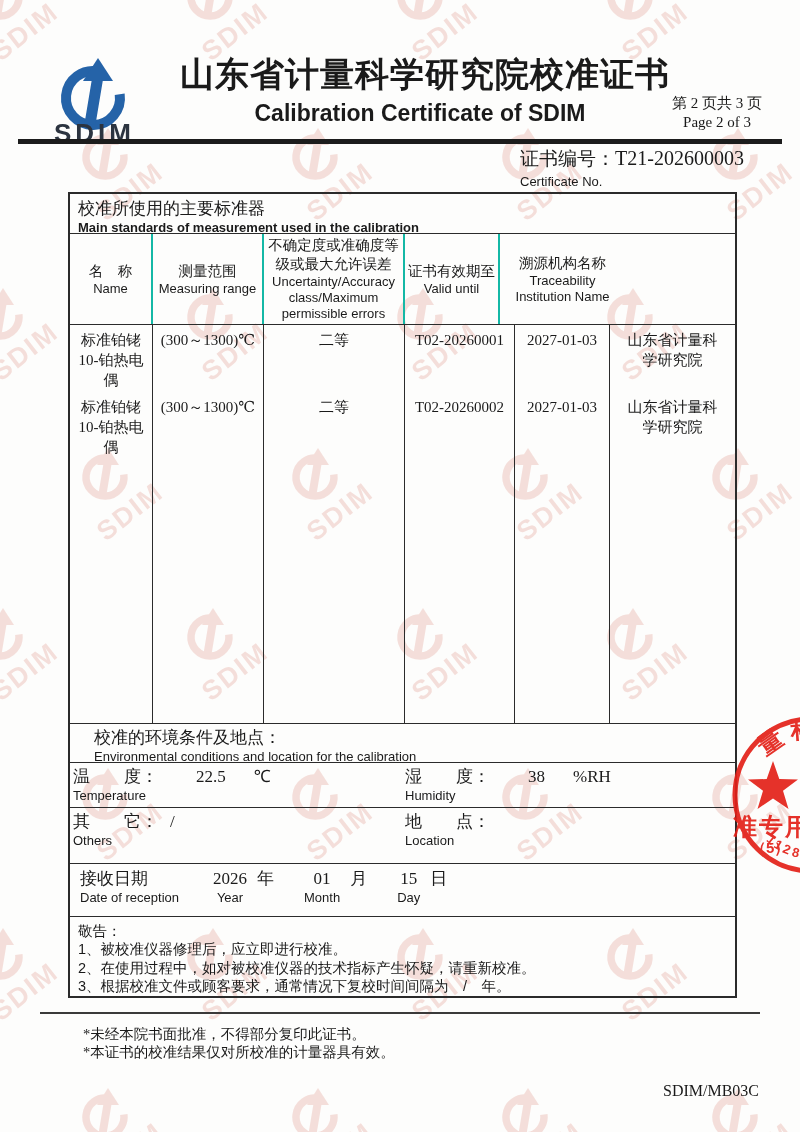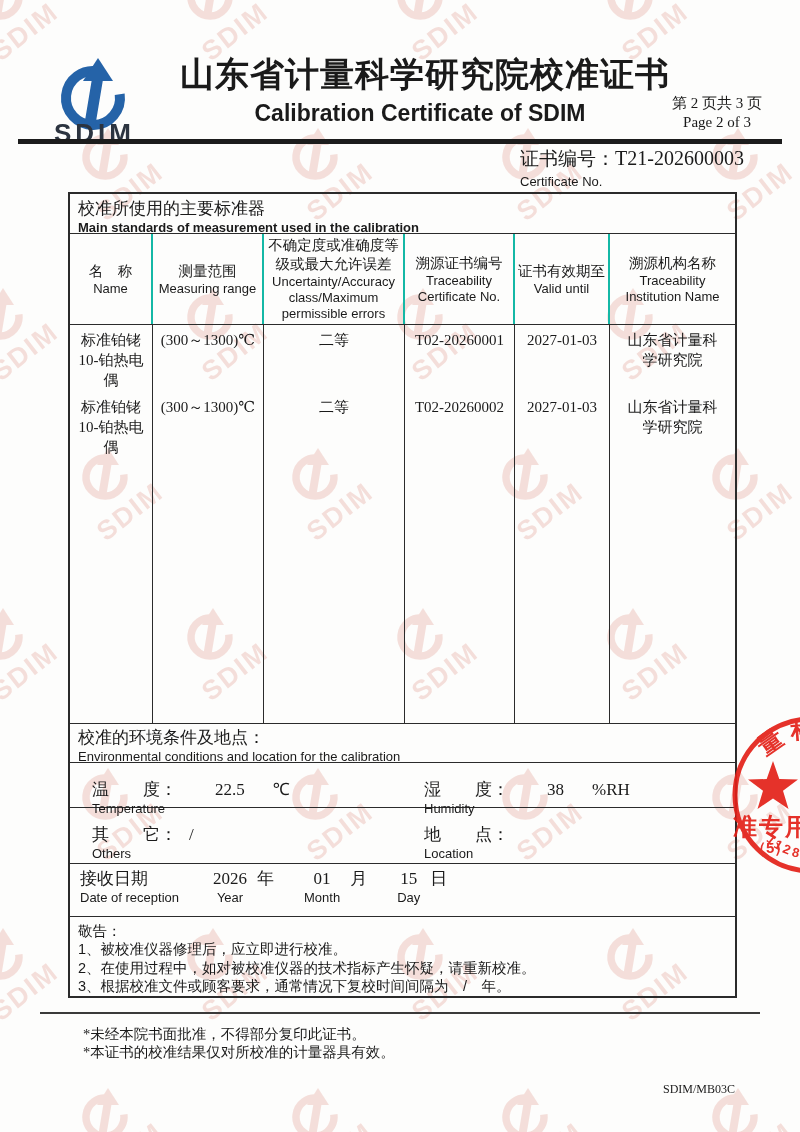--- a/index.html
+++ b/index.html
@@ -50,27 +50,27 @@
   .head-cell .en { font-family: "Liberation Sans", sans-serif; font-size: 13px; line-height: 16px; }
   .body-row { height: 403px; display: flex; }
   .body-col { border-right: 1px solid #2b2b2b; padding-top: 5px; text-align: center; }
   .body-col:last-child { border-right: none; }
   .entry { min-height: 67px; font-size: 15px; line-height: 20px; padding: 0 3px; }
   .col-w1 { flex: 0 0 83px; }  .col-w2 { flex: 0 0 111px; }
   .col-w3 { flex: 0 0 141px; } .col-w4 { flex: 0 0 110px; }
   .col-w5 { flex: 0 0 95px; }  .col-w6 { flex: 0 0 125px; }
   .col-w6 .entry { padding: 0 11px; }
   
-  .env-title { height: 39px; padding: 2px 8px 0 8px; }
+  .env-title { height: 39px; padding: 2px 8px 0 24px; }
   .env-title .zh { font-family: "Liberation Sans", sans-serif; font-size: 17px; font-weight: 500; }
   .env-title .en { font-family: "Liberation Sans", sans-serif; font-size: 13px; }
   .env-row { position: relative; }
   .temp-row { height: 45px; }
   .others-row { height: 57px; }
-  .half { position: absolute; left: 0; top: 16px; padding-left: 22px; }
+  .half { position: absolute; left: 0; top: 3px; padding-left: 3px; }
   .half.right { left: 332px; }
   .zl { font-family: "Liberation Sans", sans-serif; font-size: 17px; line-height: 22px; }
   .el { font-family: "Liberation Sans", sans-serif; font-size: 13px; line-height: 16px; }
   .val { font-family: "Liberation Serif", serif; font-size: 17px; }
   .sp38 { margin-left: 38px; } .sp28 { margin-left: 28px; } .sp12 { margin-left: 12px; }
   .loc-line { display: flex; }
   .loc-val { width: 206px; margin-left: 12px; font-family: "Liberation Serif", serif;
     font-size: 17px; line-height: 21px; text-align: left; }
   
   .recep-row { height: 53px; display: flex; padding: 4px 0 0 10px; }
@@ -79,21 +79,21 @@
   .r-block .bot { font-family: "Liberation Sans", sans-serif; font-size: 13px; line-height: 16px; }
   .r-zh .top { font-family: "Liberation Sans", sans-serif; }
   .r-num { text-align: center; margin: 0 6px 0 26px; }
   .r-unit { font-size: 17px; line-height: 22px; margin: 0 4px; }
   
   .notice { flex: 1; border-bottom: none; padding: 5px 10px 0 8px;
     font-family: "Liberation Sans", sans-serif; font-size: 14.5px; line-height: 18.5px; }
   
   .foot-rule { position: absolute; left: 40px; top: 1012px; width: 720px; border-top: 2.5px solid #3a3a3a; }
   .footnotes { position: absolute; left: 83px; top: 1026px; font-size: 14.5px; line-height: 17.5px; }
-  .doc-code { position: absolute; left: 663px; top: 1082px; font-size: 12px; }
+  .doc-code { position: absolute; left: 663px; top: 1082px; font-size: 16px; }
   
   .seal { position: absolute; left: 723px; top: 703px; z-index: 5; opacity: 0.92; }
 </style>
 </head>
 <body>
 
 <div class="page">
 
   <div class="wm-layer">
       <div class="wm" style="left: -30px; top: -35px;">
@@ -394,24 +394,20 @@
           <div class="zh">名　称</div>
           <div class="en">Name</div>
         </div>
         <div class="head-cell col-w2">
           <div class="zh">测量范围</div>
           <div class="en">Measuring range</div>
         </div>
         <div class="head-cell col-w3">
           <div class="zh">不确定度或准确度等级或最大允许误差</div>
           <div class="en">Uncertainty/Accuracy class/Maximum permissible errors</div>
-        </div>
-        <div class="head-cell col-w4">
-          <div class="zh">溯源证书编号</div>
-          <div class="en">Traceability Certificate No.</div>
         </div>
         <div class="head-cell col-w5">
           <div class="zh">证书有效期至</div>
           <div class="en">Valid until</div>
         </div>
         <div class="head-cell col-w6">
           <div class="zh">溯源机构名称</div>
           <div class="en">Traceability Institution Name</div>
         </div>
       </div>

